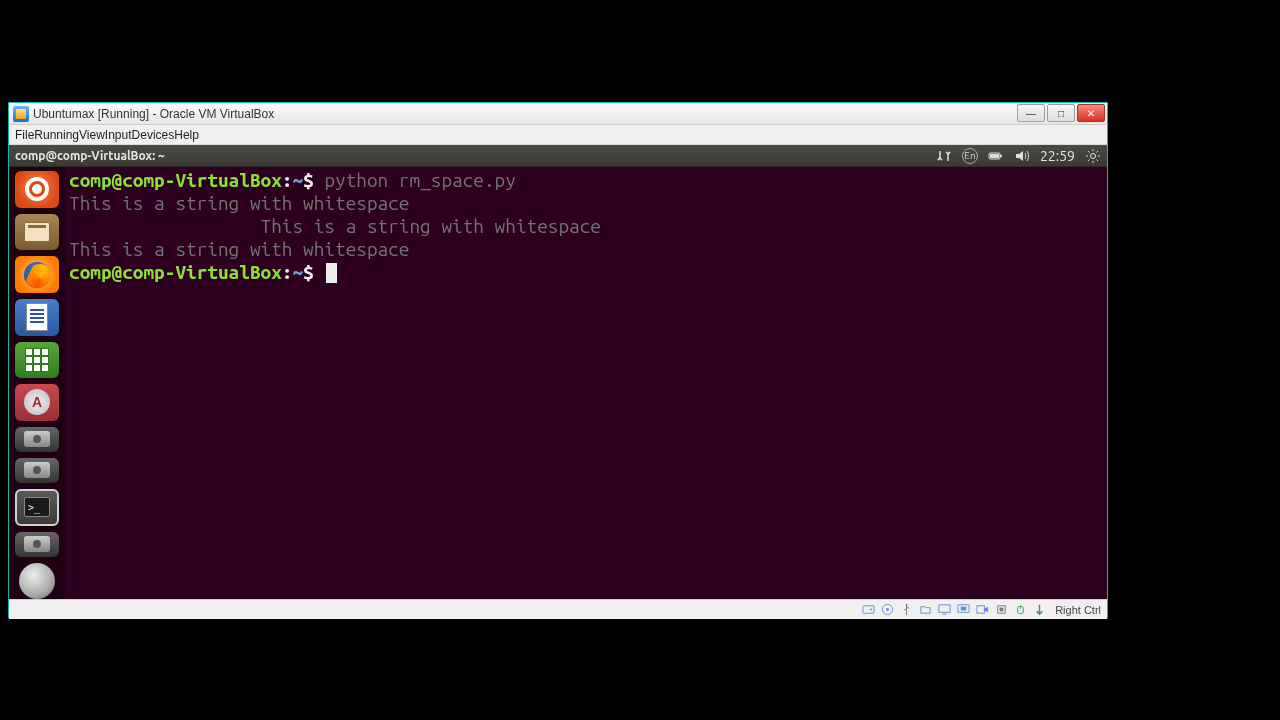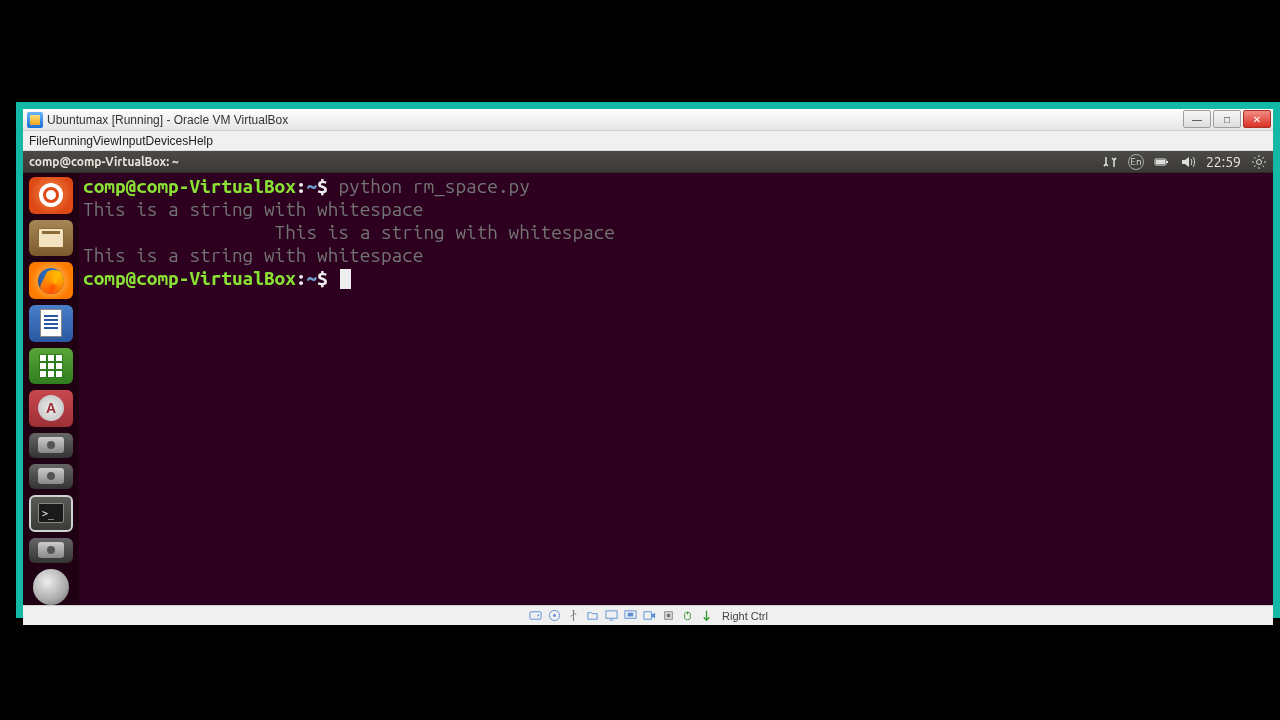--- a/index.html
+++ b/index.html
@@ -6,26 +6,26 @@
 body {
   background: #000;
   width: 1280px;
   height: 720px;
   overflow: hidden;
   font-family: "Segoe UI", Tahoma, sans-serif;
   position: relative;
 }
 .vbox-window {
   position: absolute;
-  left: 16px;
+  left: 8px;
   top: 102px;
-  width: 1264px;
+  width: 1100px;
   height: 516px;
   background: #f0f0f0;
-  border: 7px solid #14b8a6;
+  border: 1px solid #14b8a6;
   box-shadow: 0 0 4px rgba(0,0,0,.4);
 }
 .win-titlebar {
   height: 22px;
   background: linear-gradient(#fdfdfd,#e6e6e6);
   border-bottom: 1px solid #cfcfcf;
   display: flex;
   align-items: center;
   padding: 0 4px;
   font-size: 12px;
@@ -145,21 +145,21 @@
 .prompt-colon{color:#eee;font-weight:bold;}
 .prompt-path{color:#729fcf;font-weight:bold;}
 .prompt-dollar{color:#eee;font-weight:bold;}
 .out{color:#737373;}
 .cursor{display:inline-block;width:11px;height:20px;background:#eee;vertical-align:text-bottom;margin-left:2px;}
 
 .status-bar {
   height:20px;
   background:#f0f0f0;
   border-top:1px solid #d0d0d0;
-  display:flex; align-items:center; justify-content:center;
+  display:flex; align-items:center; justify-content:flex-end;
   padding:0 6px; gap:4px; font-size:11px; color:#444;
 }
 .sb-icon{width:15px;height:15px;display:flex;align-items:center;justify-content:center;border-radius:2px;}
 .sb-icon svg{width:13px;height:13px;}
 .sb-text{margin-left:4px;}
 </style>
 </head>
 <body>
 
 <div class="vbox-window">

